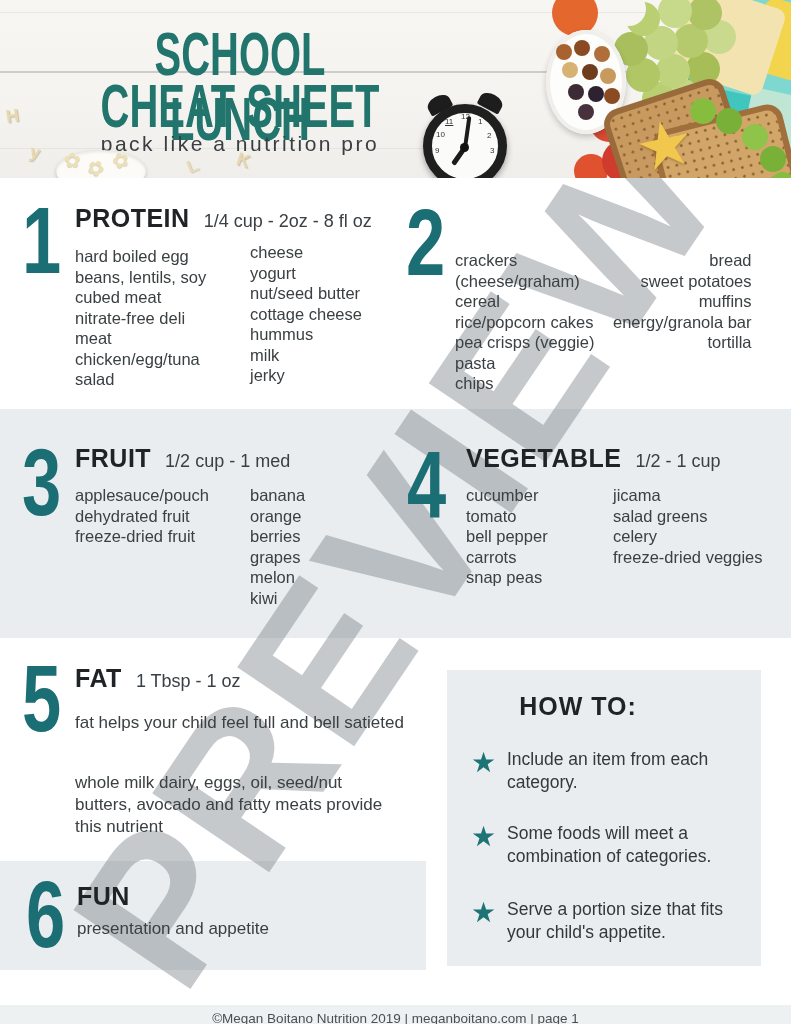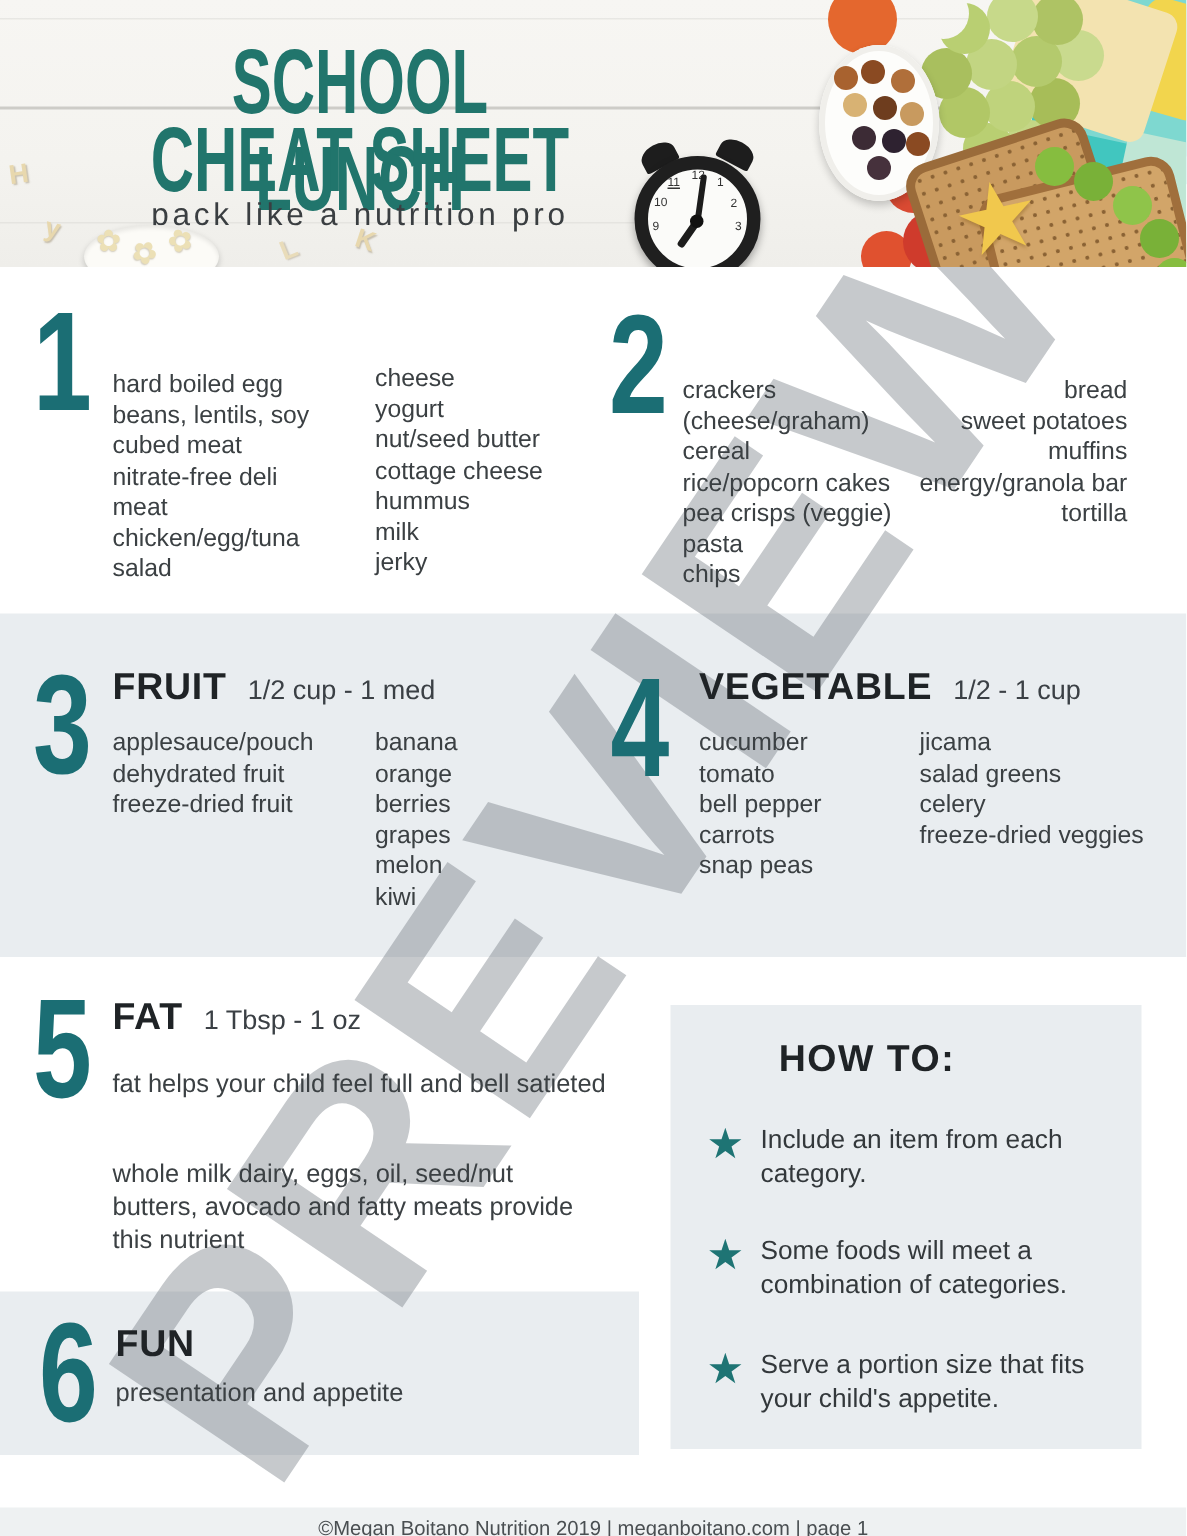--- a/index.html
+++ b/index.html
@@ -180,20 +180,24 @@
     <div class="nuts"></div>
     <div class="bread b1"></div>
     <div class="bread b2"></div>
     <div class="lettuce"></div>
     <div class="cheese-star">★</div>
   </div>
 
   <div class="content-layer">
 
     <div class="num" style="left:22px;top:206px;">1</div>
+    <div class="sec-head" style="left:75px;top:204px;">
+      <span class="sec-title">PROTEIN</span>
+      <span class="sec-portion">1/4 cup - 2oz - 8 fl oz</span>
+    </div>
     <div class="col" style="left:75px;top:246px;">
         <div class="li">hard boiled egg</div>
         <div class="li">beans, lentils, soy</div>
         <div class="li">cubed meat</div>
         <div class="li">nitrate-free deli</div>
         <div class="li">meat</div>
         <div class="li">chicken/egg/tuna</div>
         <div class="li">salad</div>
       </div>
     <div class="col" style="left:250px;top:242px;">

